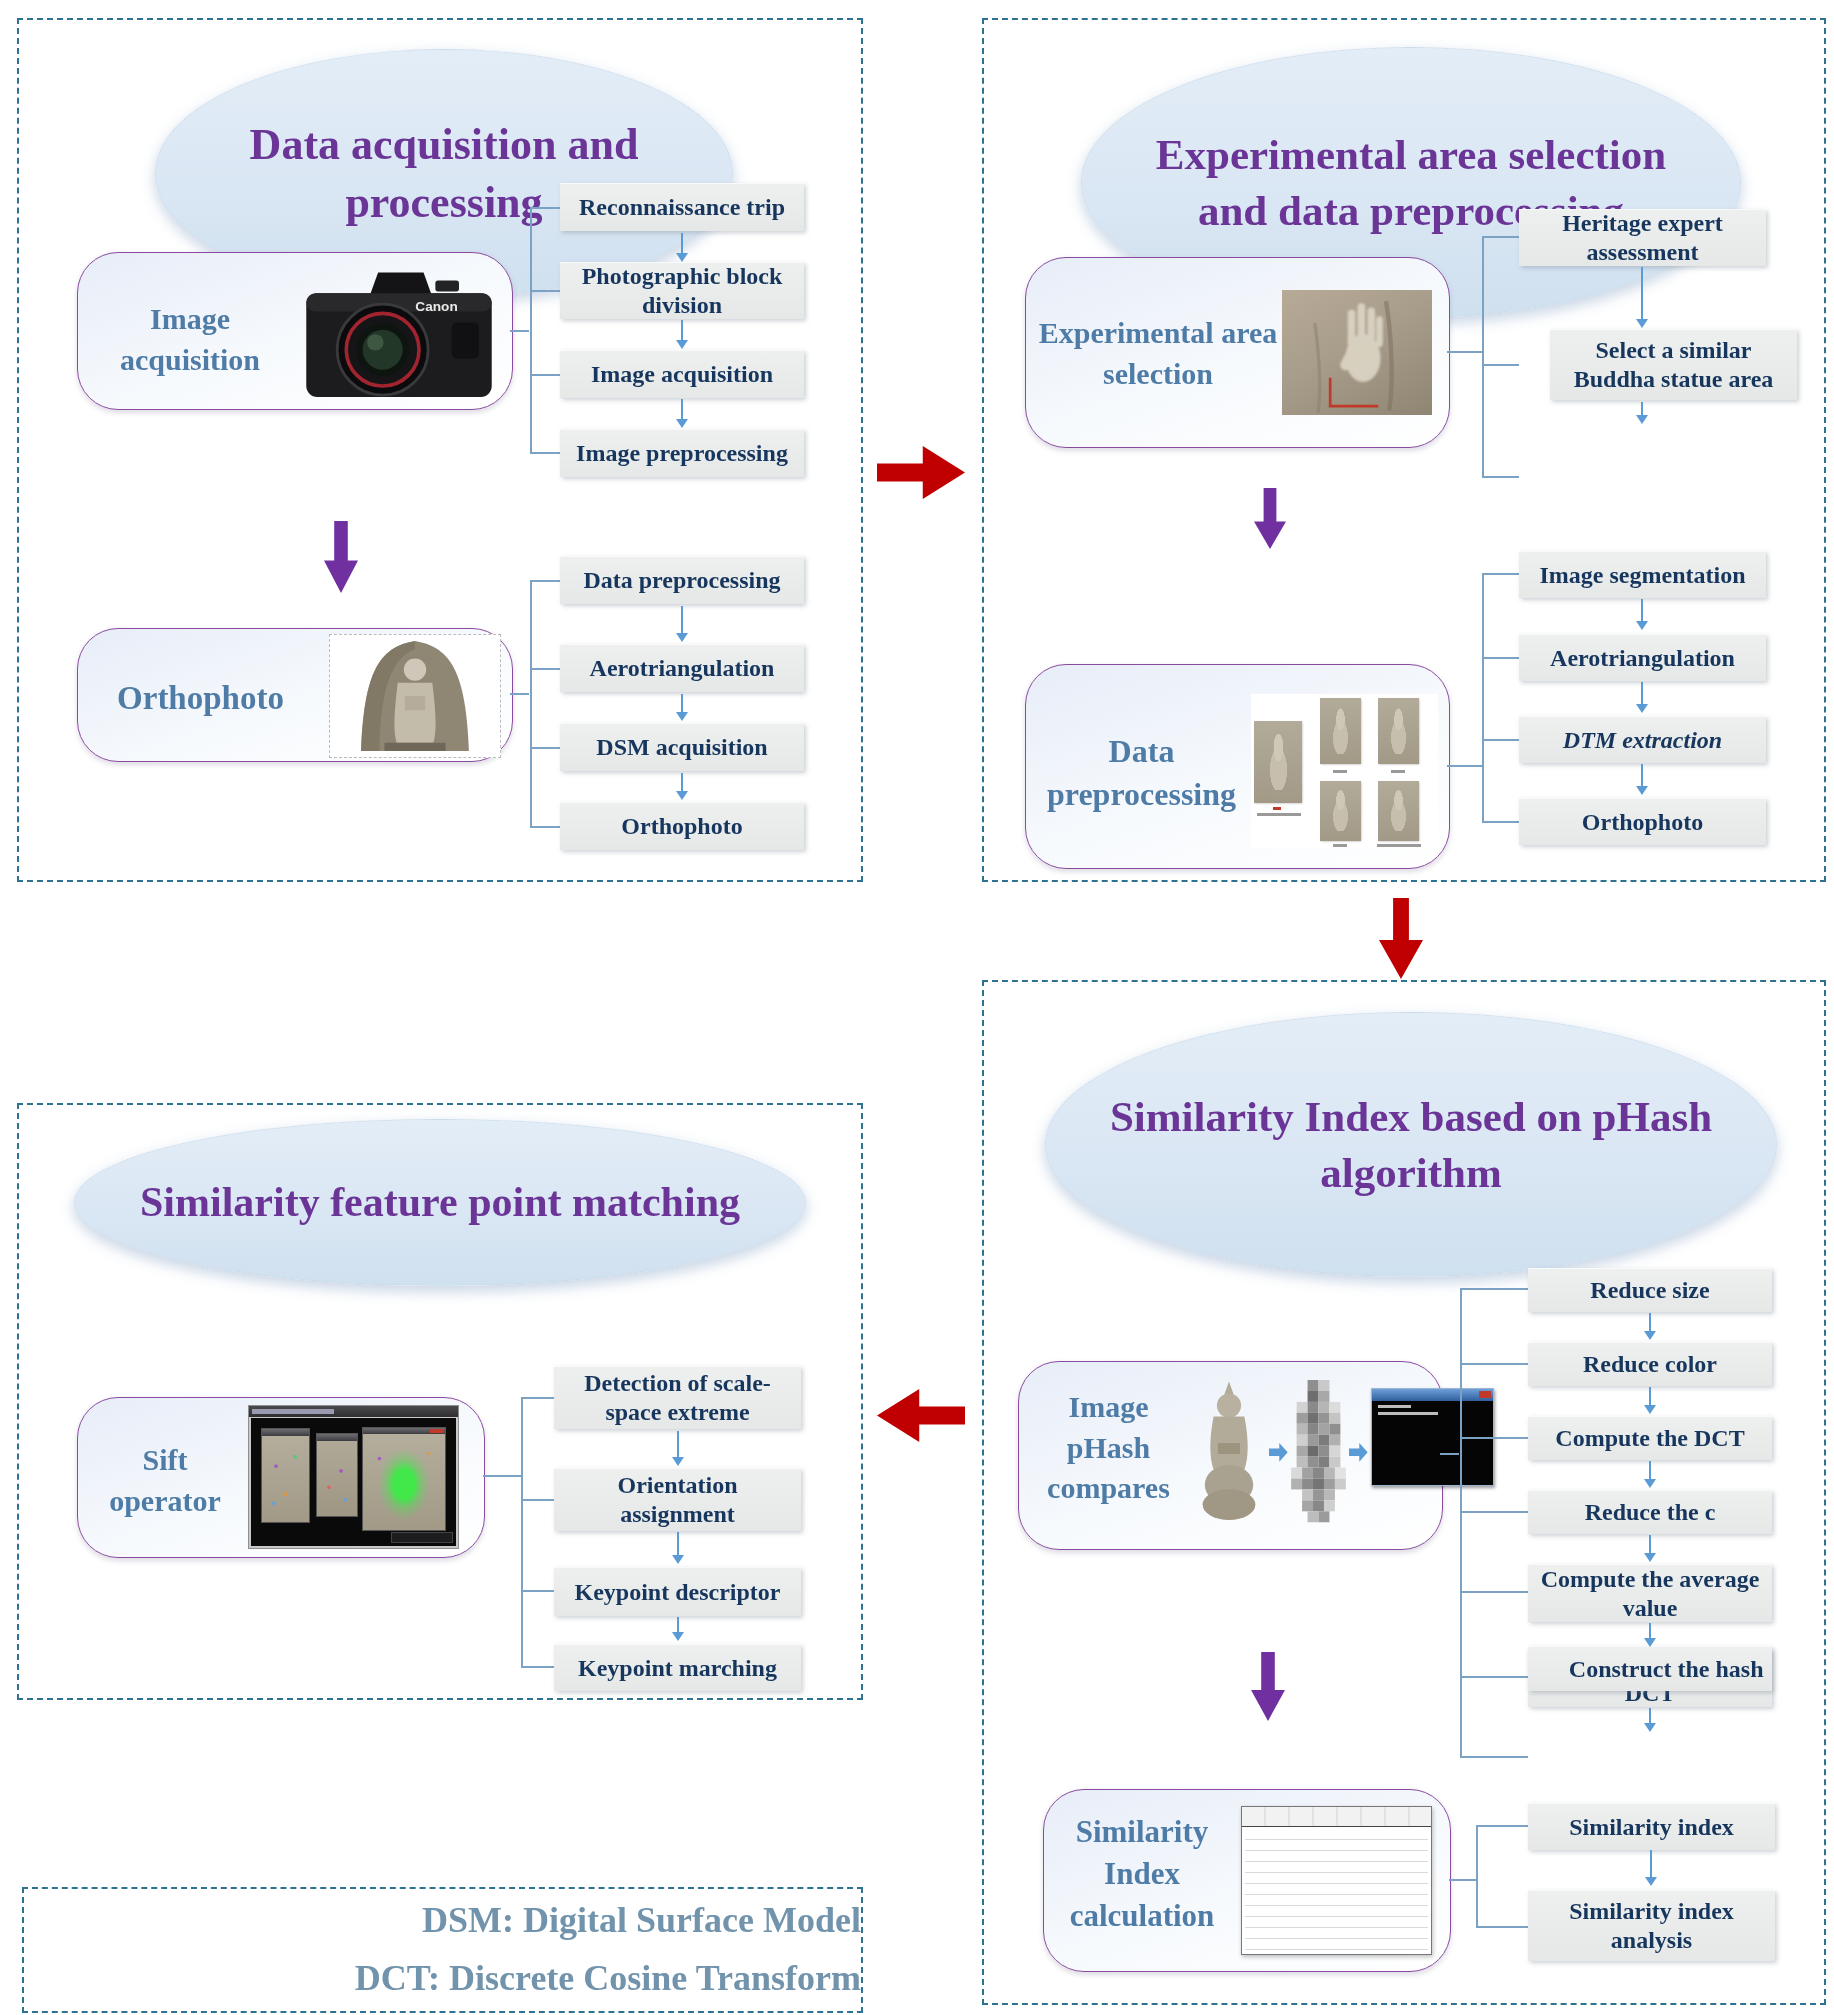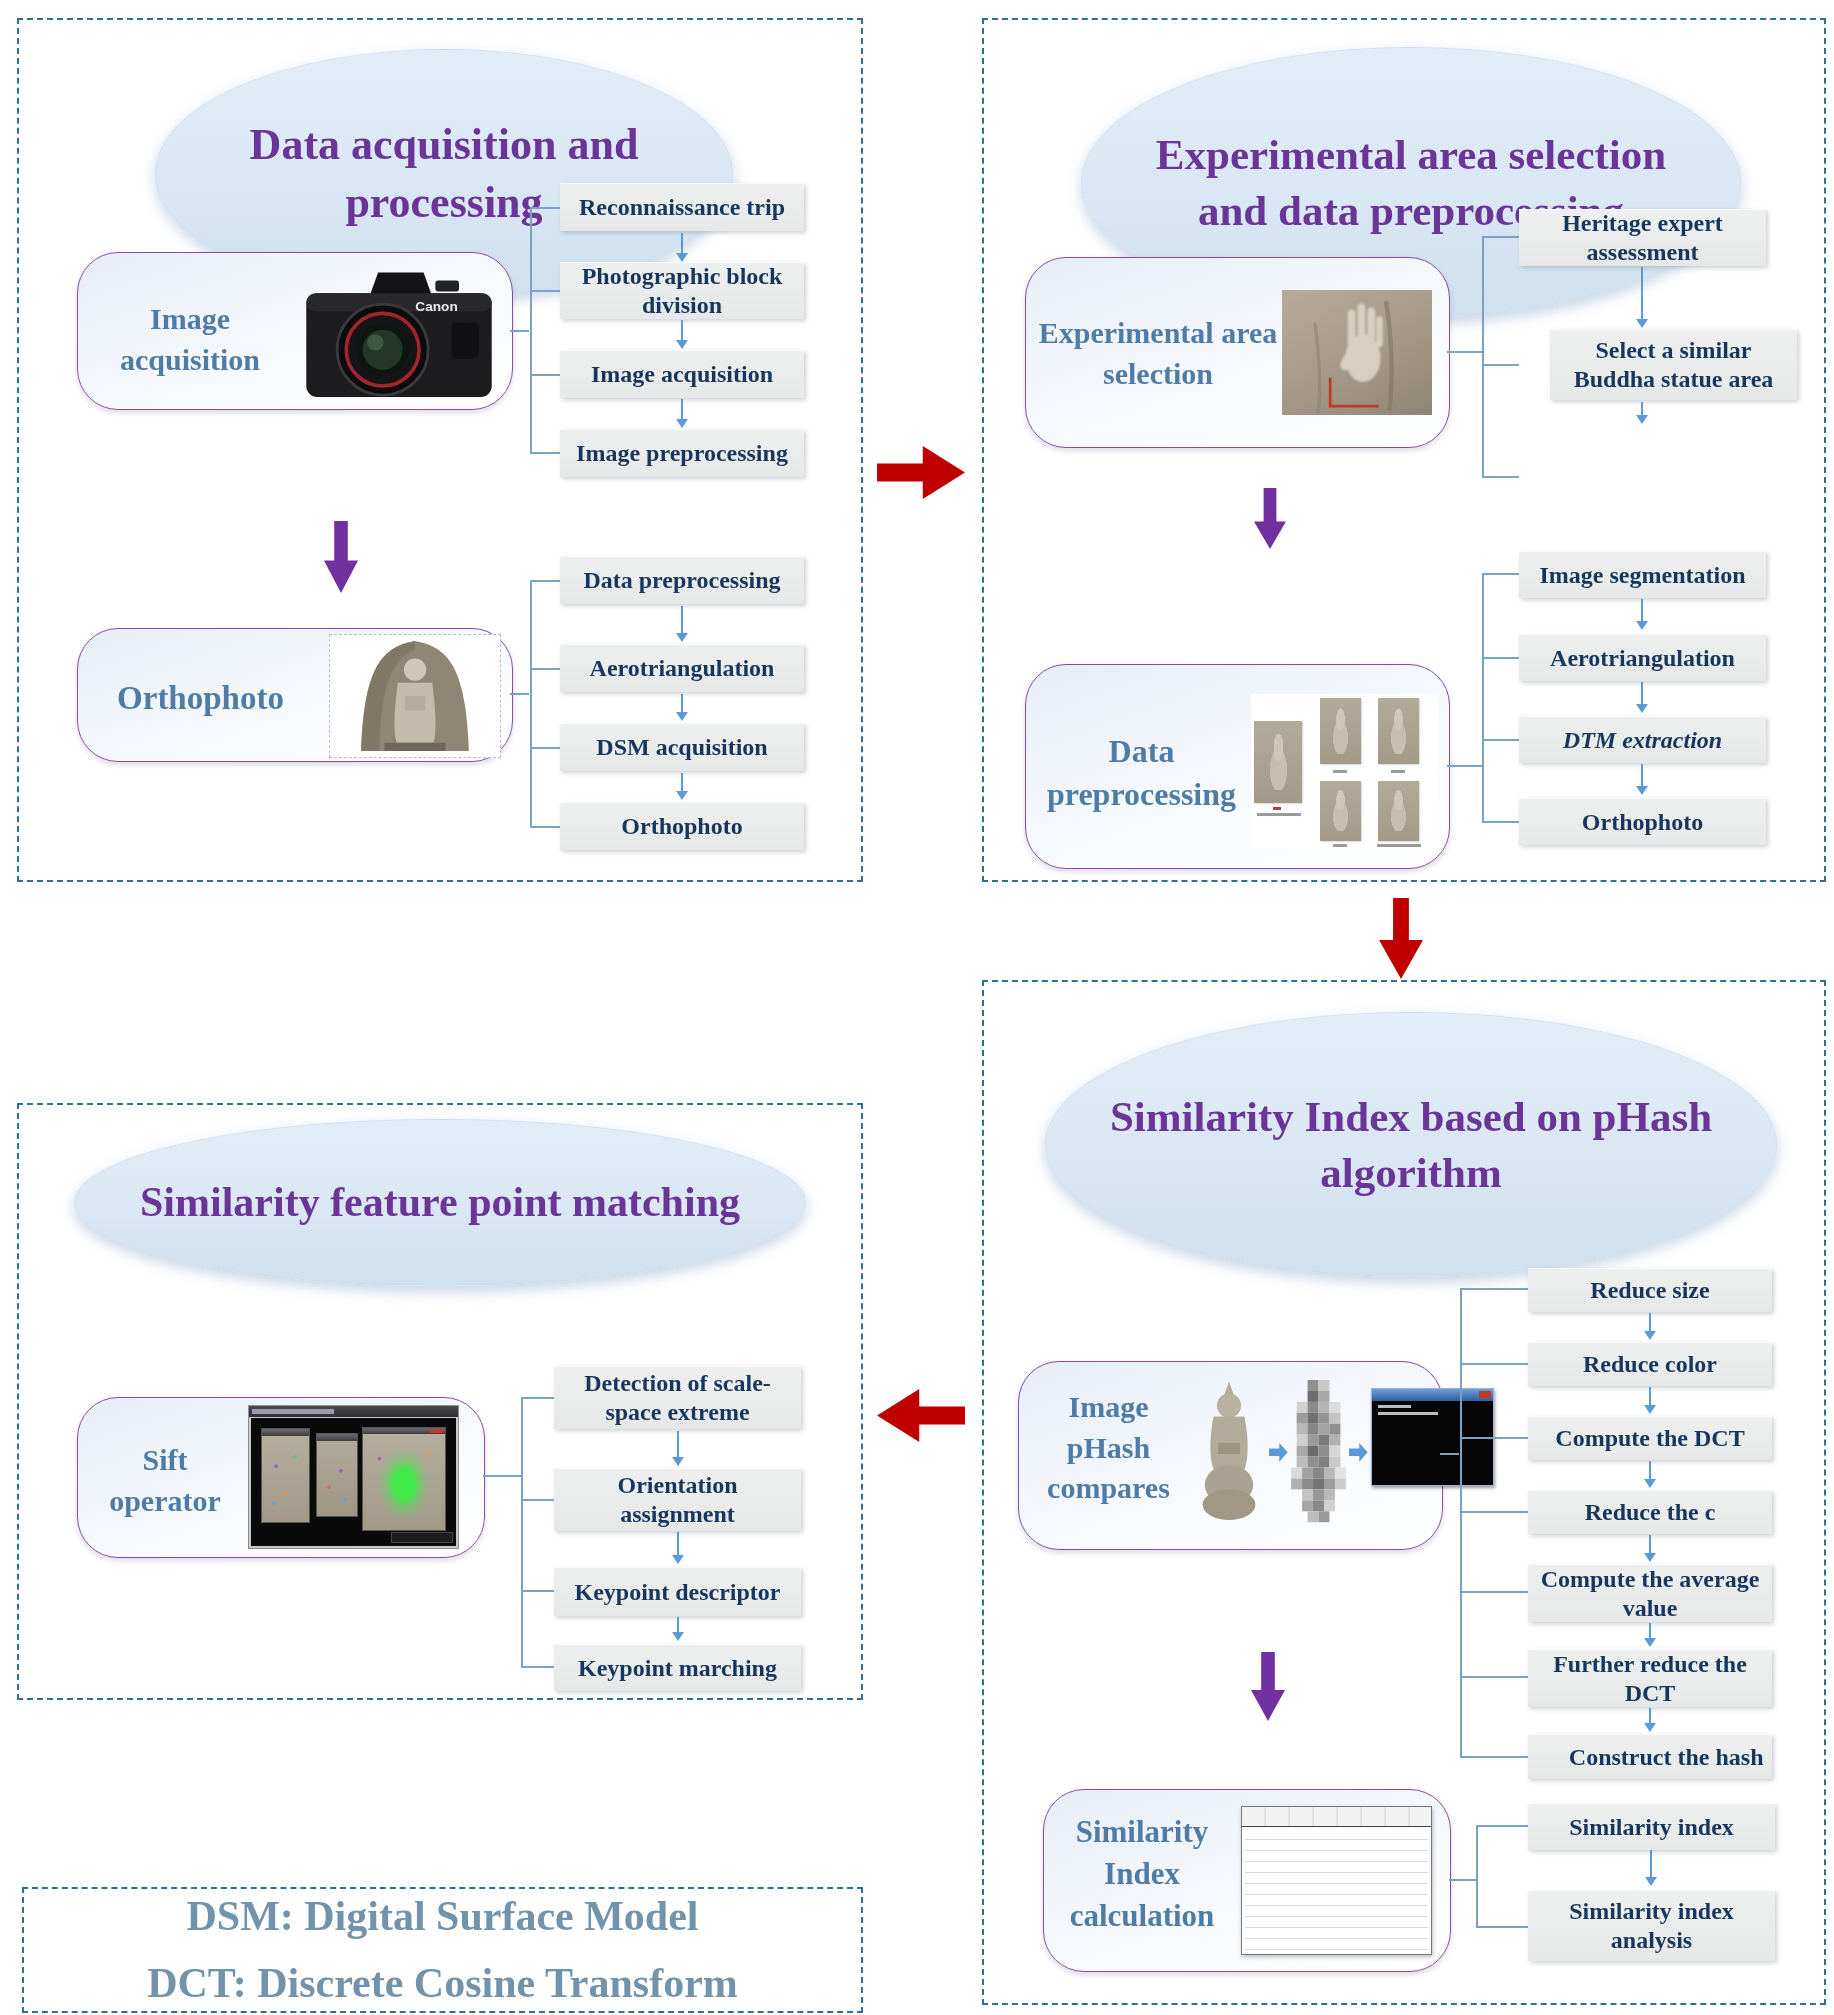--- a/index.html
+++ b/index.html
@@ -29,22 +29,22 @@
         border-top:9.3px solid #5b9bd5;}
   .bararrow-down{position:absolute;background:#7030a0;
         clip-path:polygon(30% 0,70% 0,70% 55%,100% 55%,50% 100%,0 55%,30% 55%);}
   .redd{position:absolute;background:#c00000;
         clip-path:polygon(32% 0,68% 0,68% 52%,100% 52%,50% 100%,0 52%,32% 52%);}
   .redr{position:absolute;background:#c00000;
         clip-path:polygon(0 33%,52% 33%,52% 0,100% 50%,52% 100%,52% 67%,0 67%);}
   .redl{position:absolute;background:#c00000;
         clip-path:polygon(100% 33%,48% 33%,48% 0,0 50%,48% 100%,48% 67%,100% 67%);}
   .legend{position:absolute;border:2.2px dashed #2e7291;display:flex;flex-direction:column;
-          align-items:center;justify-content:center;color:#7193ab;font-weight:bold;
-          font-size:42px;line-height:1.6;text-align:center;}
+          align-items:flex-end;justify-content:center;color:#7193ab;font-weight:bold;
+          font-size:36px;line-height:1.6;text-align:center;}
   .photo{position:absolute;overflow:hidden;}
   .minarrow{position:absolute;background:#5b9bd5;
         clip-path:polygon(0 30%,55% 30%,55% 0,100% 50%,55% 100%,55% 70%,0 70%);}
   .term{position:absolute;border:1.6px solid #9db6d6;background:#050505;box-shadow:1.1px 1.6px 3.3px rgba(0,0,0,.4);}
   .term .bar{height:12px;background:linear-gradient(#6f9fd8,#2f5e9e);position:relative;}
   .term .bar::after{content:"";position:absolute;right:2.2px;top:2.2px;width:12px;height:7.1px;background:#c0392b;}
   .term .ln{height:2.7px;background:#bdbdbd;margin:4.4px 5.5px 0 5.5px;}
   .tbl{position:absolute;background:#ffffff;border:1.1px solid #777;
        box-shadow:1.1px 1.6px 4.4px rgba(0,0,0,.25);}
   .tbl .hd{height:18.7px;border-bottom:1.6px solid #444;background:
@@ -303,21 +303,21 @@
   <div class="h" style="left:1460px;top:1591px;width:68px;"></div>
   <div class="h" style="left:1460px;top:1676px;width:68px;"></div>
   <div class="h" style="left:1460px;top:1756px;width:68px;"></div>
 
   <div class="step" style="left:1528px;top:1268px;width:244px;height:44px;">Reduce size</div>
   <div class="step" style="left:1528px;top:1342px;width:244px;height:44px;">Reduce color</div>
   <div class="step" style="left:1528px;top:1416px;width:244px;height:44px;">Compute the DCT</div>
   <div class="step" style="left:1528px;top:1490px;width:244px;height:44px;">Reduce the c</div>
   <div class="step" style="left:1528px;top:1564px;width:244px;height:58px;">Compute the average value</div>
   <div class="step" style="left:1528px;top:1649px;width:244px;height:58px;">Further reduce the DCT</div>
-  <div class="step" style="left:1528px;top:1734px;width:244px;height:45px;padding-left:40px;">Construct the hash</div>
+  <div class="step" style="left:1528px;top:1646px;width:244px;height:45px;padding-left:40px;">Construct the hash</div>
 
   <div class="sarrow" style="left:1649px;top:1313px;height:18px;"></div>
   <div class="sarrow" style="left:1649px;top:1387px;height:18px;"></div>
   <div class="sarrow" style="left:1649px;top:1461px;height:18px;"></div>
   <div class="sarrow" style="left:1649px;top:1535px;height:18px;"></div>
   <div class="sarrow" style="left:1649px;top:1623px;height:15.4px;"></div>
   <div class="sarrow" style="left:1649px;top:1708px;height:15.4px;"></div>
 
   <div class="bararrow-down" style="left:1251px;top:1652px;width:34px;height:69px;"></div>
 

